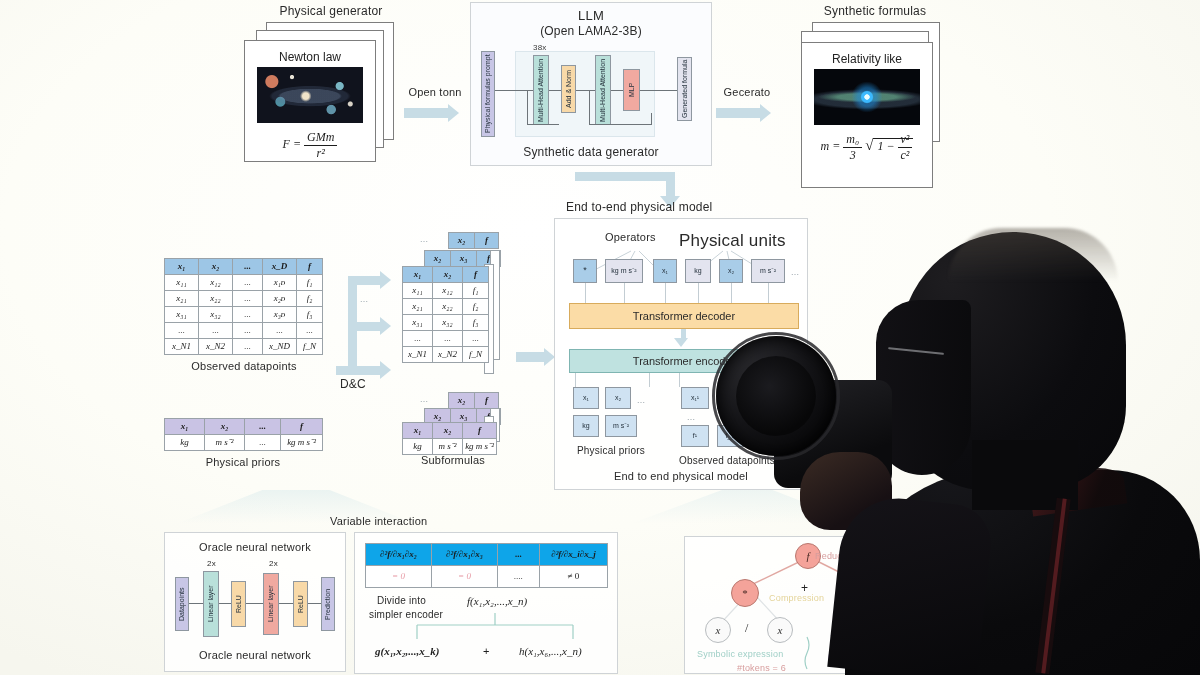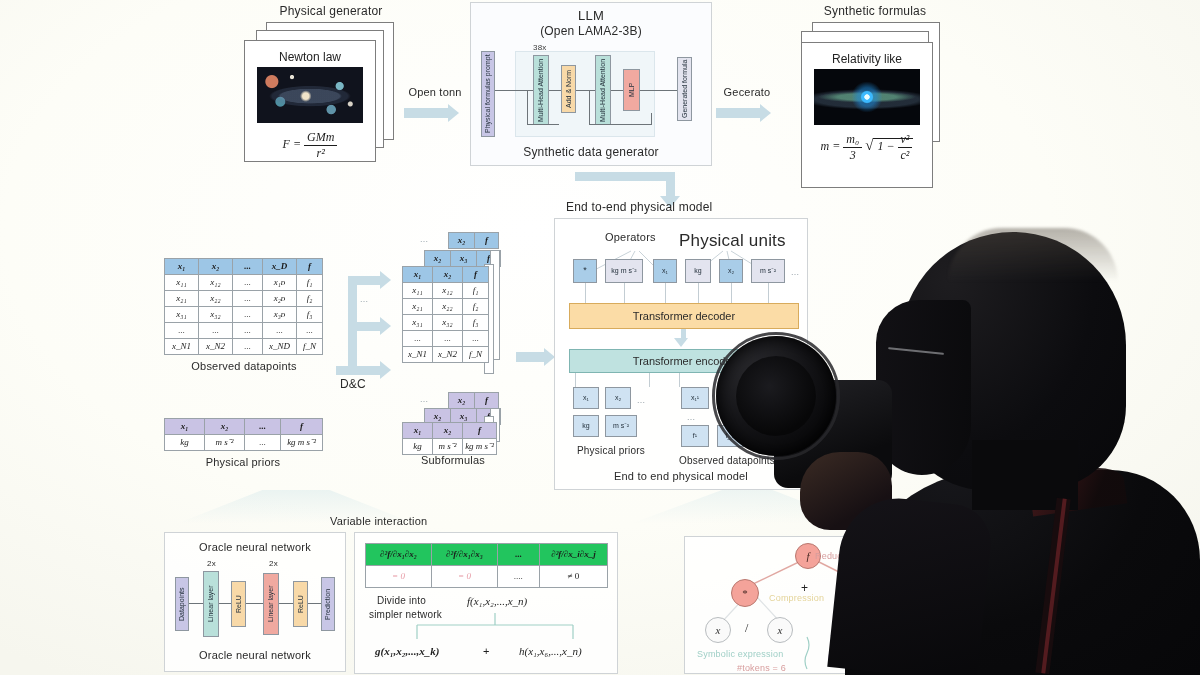--- a/index.html
+++ b/index.html
@@ -81,21 +81,21 @@
   
   table.tbl{ border-collapse:collapse; background:#fff; font-family:"Liberation Serif", serif;}
   table.tbl td, table.tbl th{
     border:1px solid #9aa2a8; font-size:9px; font-weight:normal;
     text-align:center; font-style:italic; color:#1b1b1b;
     padding:0; height:15px; line-height:15px;
   }
   table.tbl th{ font-weight:600; }
   .hd-blue th{ background:#9dc6e6; }
   .hd-violet th{ background:#c9c3e4; }
-  .hd-teal th{ background:#22c55e; font-style:normal; font-size:8px;margin-top:44px;}
+  .hd-teal th{ background:#0ea5e9; font-style:normal; font-size:8px;margin-top:44px;}
   .unit{ font-style:normal; font-size:8px;}
 
   
   .chip{
     position:absolute; border:1px solid #8e97a0;
     font-size:7px; color:#24313c; display:flex; align-items:center; justify-content:center;
     text-align:center; line-height:1.05;
   }
   .vchip{
     writing-mode:vertical-rl; transform:rotate(180deg);
@@ -532,21 +532,21 @@
           <tr>
         <td style="height:22px;color:#e79aa5;">= 0</td>
         <td style="height:22px;color:#e79aa5;">= 0</td>
         <td style="height:22px;">....</td>
         <td style="height:22px;font-style:normal;">≠ 0</td>
       </tr>
         </tbody>
     </table>
 
     <div class="lbl" style="position:absolute;left:22px;top:62px;font-size:10px;">Divide into</div>
-    <div class="lbl" style="position:absolute;left:14px;top:76px;font-size:10px;">simpler network</div>
+    <div class="lbl" style="position:absolute;left:14px;top:76px;font-size:10px;">simpler encoder</div>
 
     <div style="position:absolute;left:112px;top:62px;font-family:'Liberation Serif',serif;font-style:italic;font-size:11px;color:#1e1e1e;">f(x₁,x₂,...,x_n)</div>
 
     <svg width="264" height="40" style="position:absolute;left:0;top:80px;">
       <g stroke="#9fcfc6" stroke-width="1.2" fill="none">
         <path d="M140,0 L140,12 M62,12 L218,12 M62,12 L62,26 M218,12 L218,26"></path>
       </g>
     </svg>
 
     <div style="position:absolute;left:20px;top:112px;font-family:'Liberation Serif',serif;font-style:italic;font-size:11px;color:#1e1e1e;font-weight:bold;">g(x₁,x₂,...,x_k)</div>

